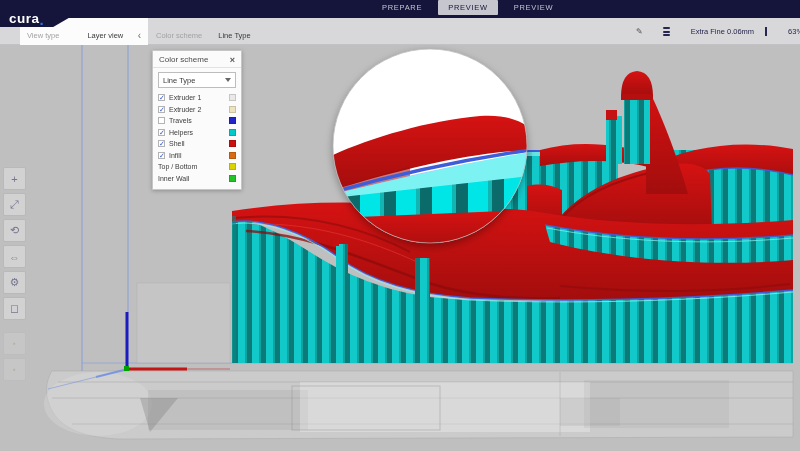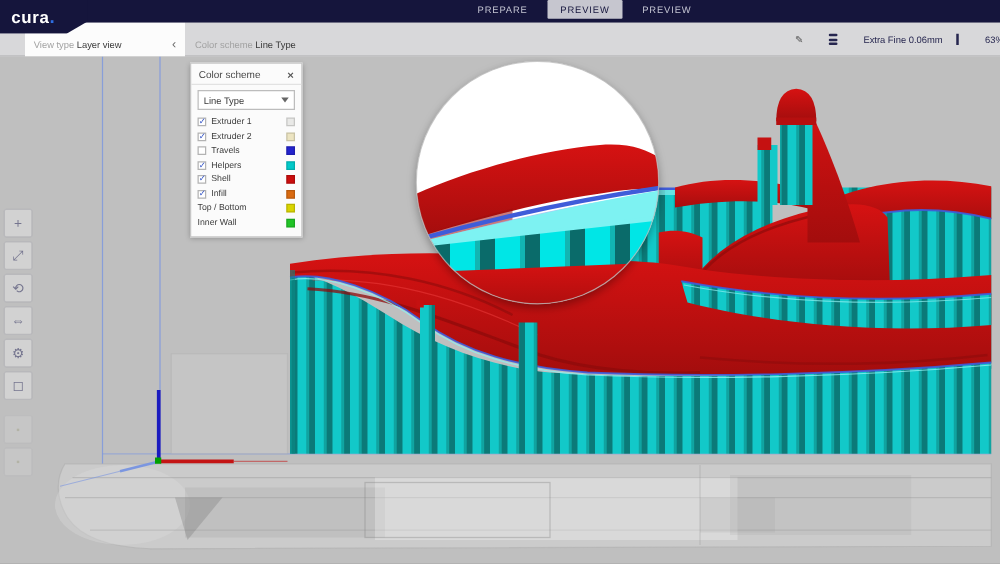--- a/index.html
+++ b/index.html
@@ -8,31 +8,31 @@
          background:var(--background,#bfbfbf);-webkit-font-smoothing:antialiased;}
   svg{position:absolute;top:0;left:0;}
 
   
   .topbar{position:absolute;left:0;top:0;width:800px;height:18px;background:#15153c;z-index:5;}
   .tabs{position:absolute;left:372px;top:0;height:14px;display:flex;align-items:center;gap:6px;}
   .tab{font-size:7.5px;letter-spacing:.7px;color:#c3c4d2;padding:3px 10px;cursor:pointer;}
   .tab.active{background:#c6c6cf;color:#15153c;border-radius:1px;padding:3px 10px;}
   .logo-tab{position:absolute;left:0;top:0;width:70px;height:27px;background:#15153c;z-index:6;
             clip-path:polygon(0 0,100% 0,100% 64%,76% 100%,0 100%);
-            display:flex;align-items:center;padding:1px 0 0 9px;box-sizing:border-box;}
+            display:flex;align-items:flex-end;padding:1px 0 0 9px;box-sizing:border-box;}
   .logo-tab .word{color:#fff;font-size:13.5px;font-weight:bold;letter-spacing:.5px;line-height:16px;}
   .logo-tab .dot{color:#2e6ee2;font-size:15px;font-weight:bold;line-height:14px;}
 
   
   .subbar{position:absolute;left:0;top:18px;width:800px;height:27px;background:#d8d8da;
           border-bottom:1px solid #c2c2c4;z-index:4;box-sizing:border-box;}
   .viewtype{position:absolute;left:20px;top:0;width:128px;height:27px;background:#fcfcfc;
-            display:flex;align-items:center;padding:8px 7px 0 7px;box-sizing:border-box;cursor:pointer;}
+            display:flex;align-items:center;padding:8px 7px 0 7px;box-sizing:border-box;cursor:pointer;gap:12px;}
   .lbl{font-size:7.5px;color:#a2a2a2;}
-  .val{font-size:7.5px;color:#3a3a3a;margin-left:2px;text-align:right;}
+  .val{font-size:7.5px;color:#3a3a3a;margin-left:16px;text-align:right;}
   .chev{margin-left:auto;font-size:10px;color:#6d6d6d;line-height:6px;}
   .colorscheme{position:absolute;left:156px;top:0;height:27px;display:flex;align-items:center;
                padding-top:8px;box-sizing:border-box;cursor:pointer;}
   .settings-summary{position:absolute;left:632px;top:0;width:168px;height:27px;display:flex;
                     align-items:center;gap:5px;overflow:hidden;cursor:pointer;}
   .settings-summary .txt{font-size:7.5px;color:#26264f;white-space:nowrap;padding-left:16px;}
   .pencil{font-size:8px;color:#555;margin-left:4px;}
   .sep{width:1px;height:27px;background:#c2c2c4;margin:0 5px;}
   .layericon{display:inline-flex;flex-direction:column;gap:1.5px;width:10px;}
   .layericon i{display:block;height:2px;background:#26264f;border-radius:1px;}

